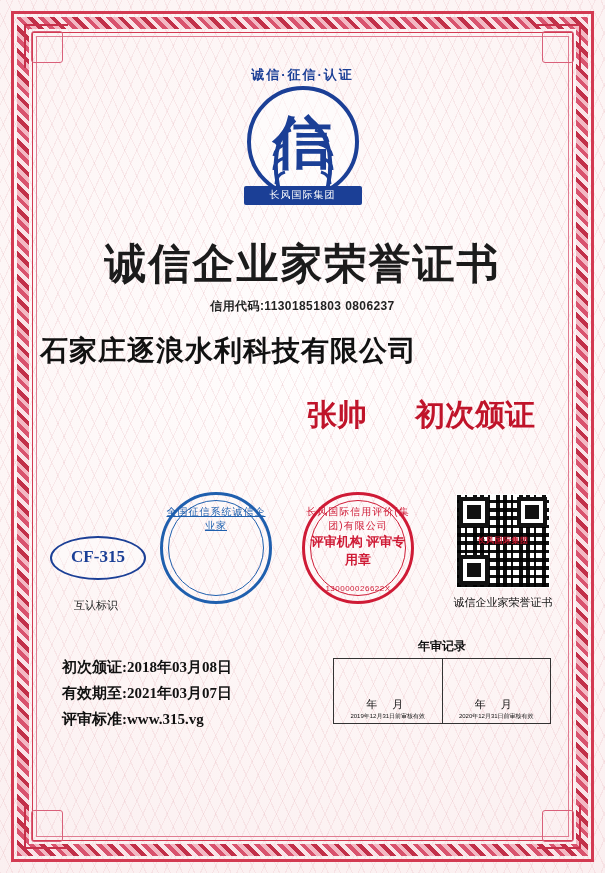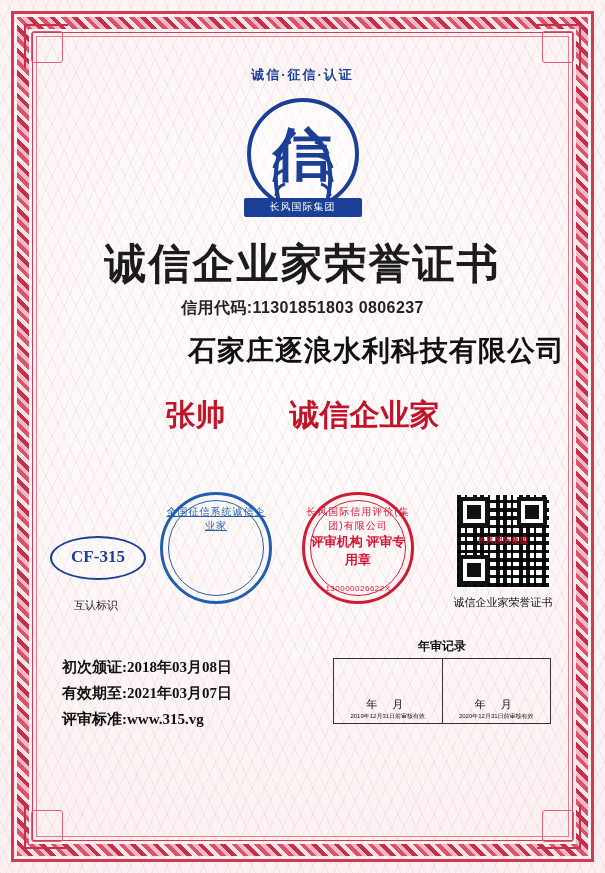--- a/index.html
+++ b/index.html
@@ -84,21 +84,21 @@
     top: 26px;
     width: 190px;
     height: 160px;
     text-align: center;
   }
   .emblem-arc-top {
     font-size: 13px;
     color: #1b3f96;
     letter-spacing: 2px;
     font-weight: bold;
-    margin-bottom: 14px;
+    margin-bottom: 2px;
   }
   .emblem-circle {
     position: relative;
     width: 104px;
     height: 104px;
     margin: 0 auto;
     border: 4px solid #1b3f96;
     border-radius: 50%;
     background: rgba(255,255,255,0.45);
     display: flex;
@@ -145,42 +145,42 @@
     font-size: 42px;
     font-weight: bold;
     color: #1b1b1b;
     letter-spacing: 2px;
   }
   .credit-code {
     position: absolute;
     top: 258px;
     left: 0; right: 0;
     text-align: center;
-    font-size: 16px;
+    font-size: 12px;
     font-weight: bold;
     color: #222;
     letter-spacing: 0.4px;
   }
   .company-name {
     position: absolute;
     top: 292px;
     left: 0; right: 0;
-    text-align: right;
+    text-align: left;
     font-size: 28px;
     font-weight: bold;
     color: #111;
     letter-spacing: 1px;
   }
   .honoree-row {
     position: absolute;
     top: 355px;
     left: 30px; right: 30px;
     display: flex;
-    justify-content: center;
-    gap: 64px;
+    justify-content: flex-end;
+    gap: 48px;
     color: #c0142a;
     font-weight: bold;
     font-size: 30px;
   }
 
   
   .seals-row {
     position: absolute;
     top: 448px;
     left: 0; right: 0;
@@ -421,21 +421,21 @@
       </div>
       <div class="emblem-band">长风国际集团</div>
     </div>
 
     <div class="main-title">诚信企业家荣誉证书</div>
     <div class="credit-code">信用代码:11301851803 0806237</div>
     <div class="company-name">石家庄逐浪水利科技有限公司</div>
 
     <div class="honoree-row">
       <div>张帅</div>
-      <div>诚信企业家</div>
+      <div>初次颁证</div>
     </div>
 
     <div class="seals-row">
 
       <div class="seal-cf">
         <div class="ellipse">CF-315</div>
         <div class="cap">互认标识</div>
       </div>
 
       <div class="seal-round blue">

